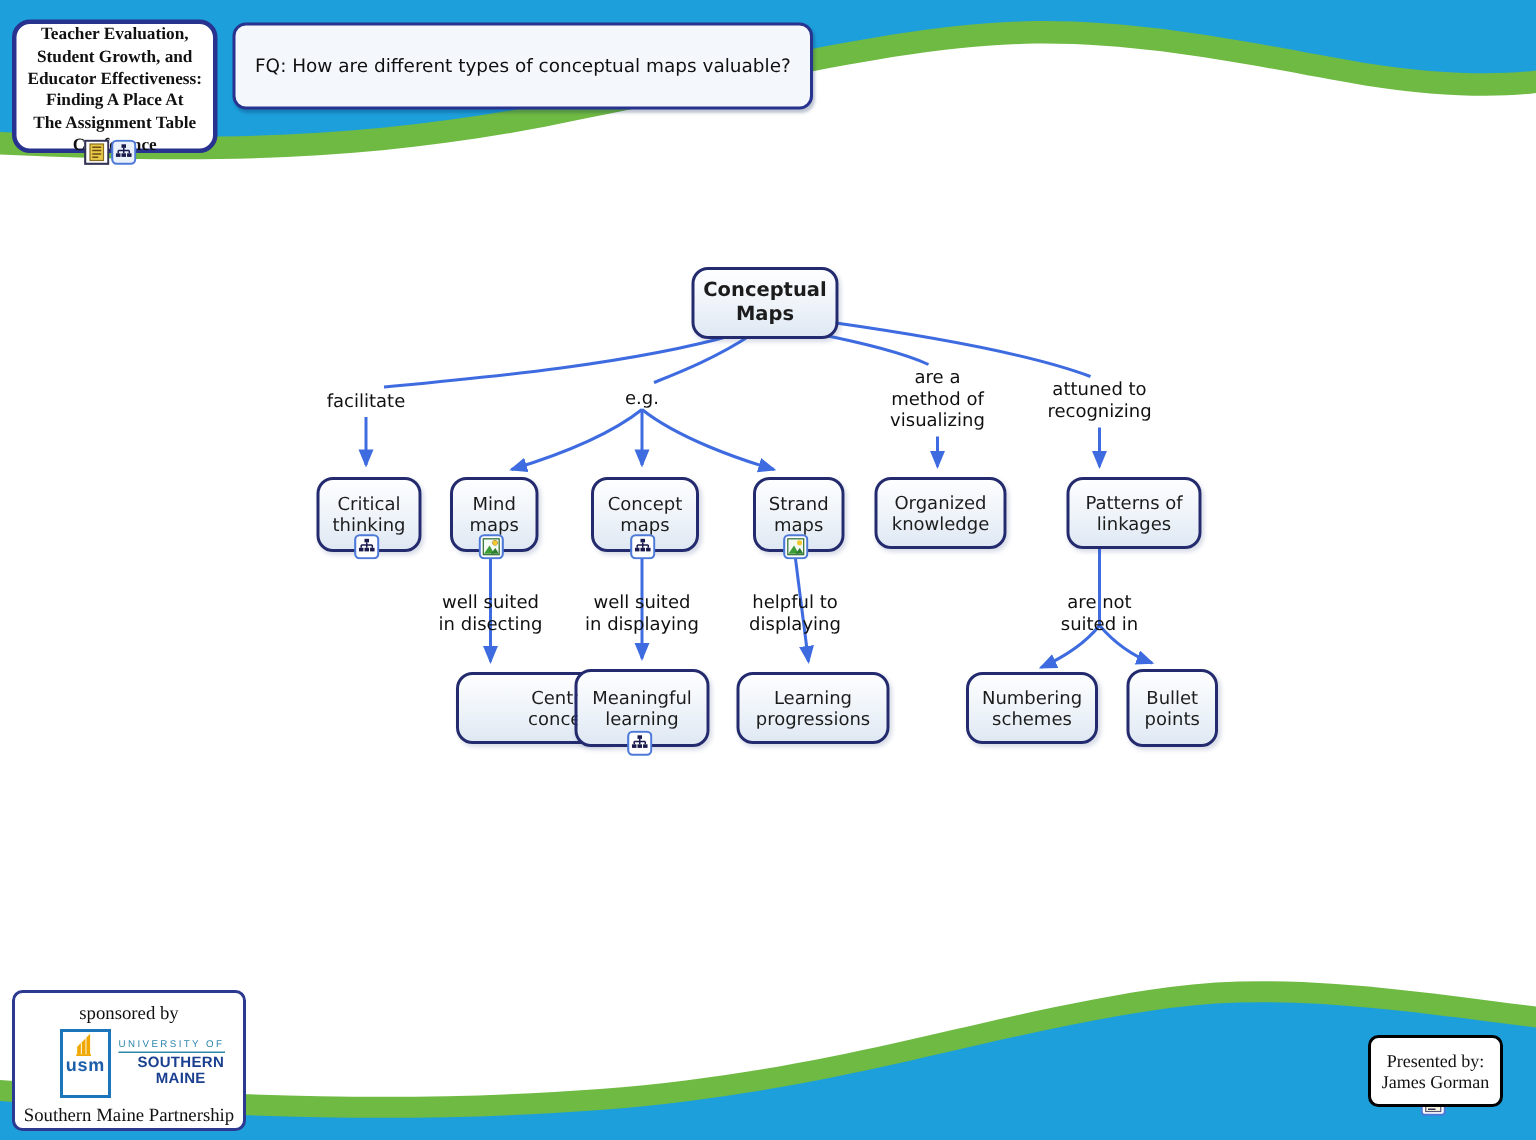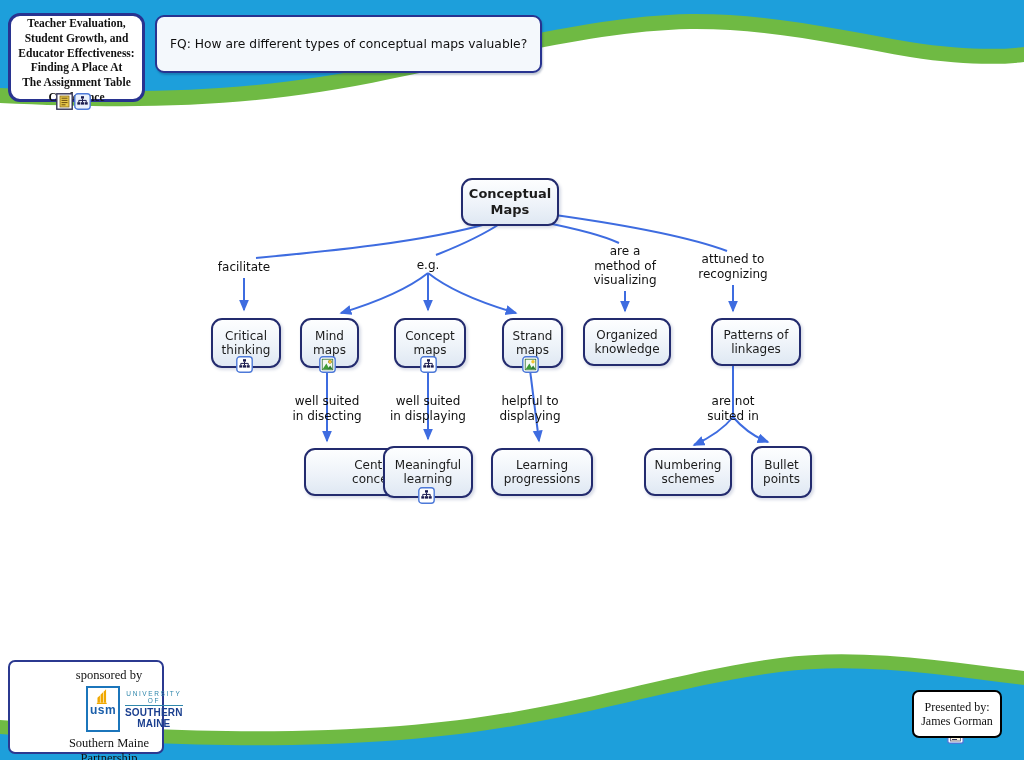--- a/index.html
+++ b/index.html
@@ -48,21 +48,21 @@
     background:#f4f8fc;border:2px solid #283390;border-radius:9px;
     display:inline-flex;align-items:center;padding:12px 13px;white-space:nowrap;
     font-size:12.3px;color:#101010;box-shadow:1px 2px 2px rgba(0,30,80,0.25);
   }
 
   
   .sponsor-box{
     position:absolute;left:8px;top:660px;width:156px;height:94px;z-index:6;
     background:#ffffff;border:2px solid #2b3990;border-radius:7px;
     font-family:"Liberation Serif","DejaVu Serif",serif;color:#111;
-    box-sizing:border-box;text-align:center;padding-left:46px;
+    box-sizing:border-box;text-align:center;
   }
   .sponsored-by{font-size:12.5px;margin-top:6px;}
   .logo-row{display:flex;align-items:center;justify-content:flex-start;margin:3px 0 0 30px;gap:5px;}
   .usm-mark{width:36px;height:46px;border:2px solid #1b75bb;box-sizing:border-box;background:#fff;
     display:flex;flex-direction:column;align-items:center;justify-content:flex-end;}
   .usm-mark svg{display:block;}
   .usm-text{font-family:"Liberation Sans",sans-serif;font-weight:bold;color:#1b5faa;font-size:12px;line-height:12px;margin-bottom:14px;letter-spacing:0.5px;}
   .usm-words{display:flex;flex-direction:column;align-items:flex-start;font-family:"Liberation Sans",sans-serif;}
   .usm-line1{font-size:6.5px;letter-spacing:1.6px;color:#2e86ab;border-bottom:1px solid #2e86ab;padding-bottom:1px;}
   .usm-line2{font-size:10px;font-weight:bold;color:#1b3f8f;letter-spacing:0.2px;margin-top:1px;}

